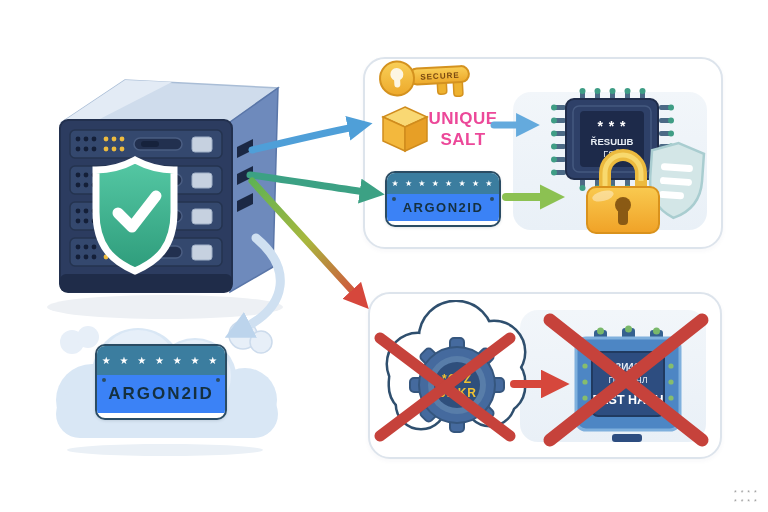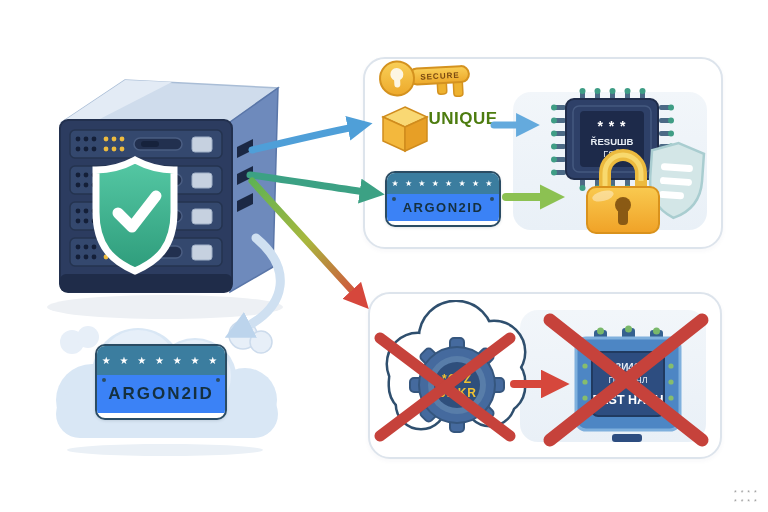--- a/index.html
+++ b/index.html
@@ -28,21 +28,21 @@
   #hash-tag{left:20px;top:112px;width:112px;height:52px;}
   #hash-tag .tag-head{height:21px;font-size:8px;letter-spacing:2px;}
   #hash-tag .tag-body{height:27px;font-size:13px;letter-spacing:1.5px;}
   #stored-tag{left:95px;top:344px;width:128px;height:72px;}
   #stored-tag .tag-head{height:29px;font-size:10px;letter-spacing:3px;}
   #stored-tag .tag-body{height:38px;font-size:17px;letter-spacing:2px;}
 
   
   .abs{position:absolute;}
   #salt-label{left:56px;top:49px;width:84px;text-align:center;font-size:17px;font-weight:bold;
-              color:#4d7c0f;line-height:21px;letter-spacing:.5px;}
+              color:#ec4899;line-height:21px;letter-spacing:.5px;}
 
   #watermark{position:absolute;left:734px;top:488px;font-size:7px;line-height:9px;
              color:#9b9b9b;letter-spacing:1px;z-index:60;text-align:left;}
 
   .overlay{position:absolute;left:0;top:0;z-index:50;pointer-events:none;}
   .under{z-index:4;} .mid{z-index:10;}
 </style>
 </head>
 <body>
 
@@ -148,20 +148,21 @@
     </svg>
 
     <svg class="abs" style="left:14px;top:44px" width="52" height="52" viewBox="0 0 52 52">
       <polygon points="26,4 48,14 26,24 4,14" fill="#f9d873" stroke="#d08c1d" stroke-width="1.5"></polygon>
       <polygon points="4,14 26,24 26,48 4,38" fill="#f3b83d" stroke="#d08c1d" stroke-width="1.5"></polygon>
       <polygon points="48,14 26,24 26,48 48,38" fill="#e79f26" stroke="#d08c1d" stroke-width="1.5"></polygon>
     </svg>
 
     <div class="abs" id="salt-label">
       <div>UNIQUE</div>
+      <div>SALT</div>
     </div>
 
     <div class="tag" id="hash-tag">
       <div class="tag-head">★ ★ ★ ★ ★ ★ ★ ★</div>
       <div class="tag-body">ARGON2ID</div>
     </div>
 
     <svg class="abs" style="left:185px;top:28px" width="125" height="105" viewBox="0 0 125 105">
       <g fill="#4c6a86">
         <rect x="2" y="18" width="14" height="5" rx="2"></rect>

